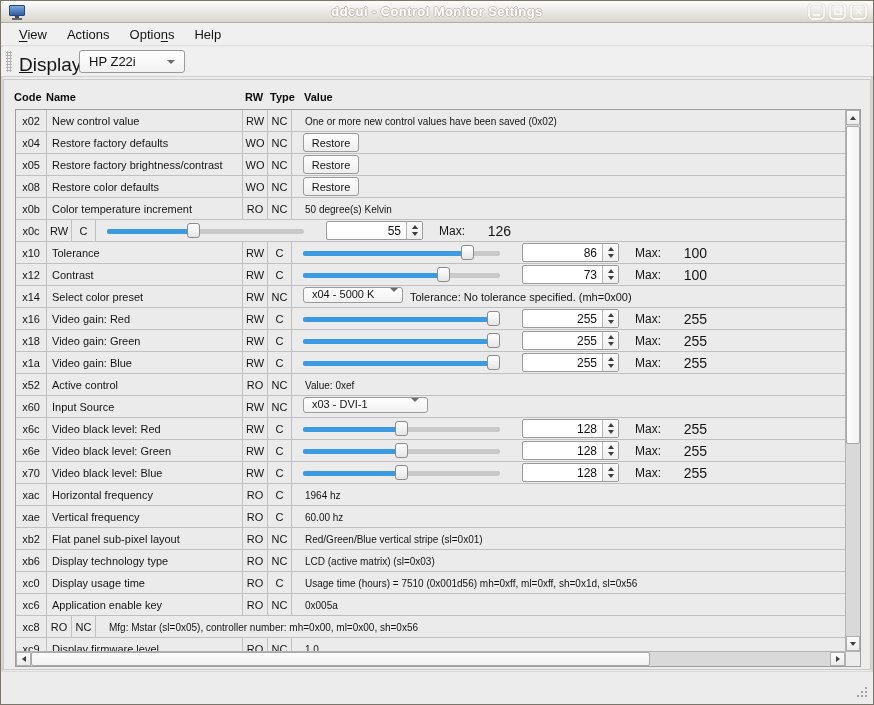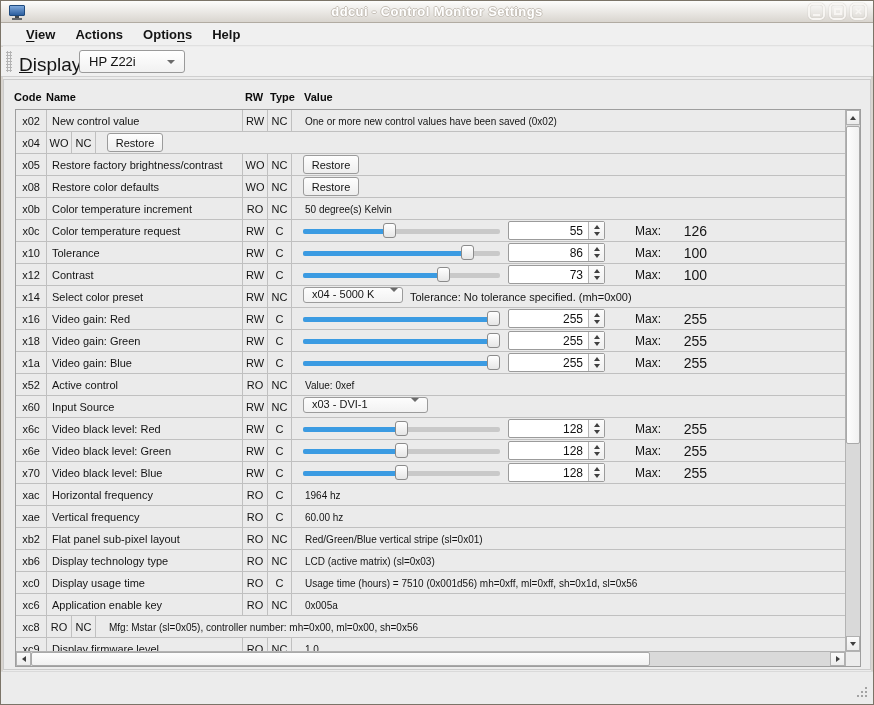--- a/index.html
+++ b/index.html
@@ -22,21 +22,21 @@
     text-shadow:-1px 0 0 #c6c0b8,1px 0 0 #c6c0b8,0 -1px 0 #c6c0b8,0 1px 0 #c6c0b8;}
   .winbtns{position:absolute;right:6px;top:2px;display:flex;gap:4px;}
   .winbtn{width:17px;height:17px;border:2px solid #f7f5f2;border-radius:5px;
     box-shadow:0 0 1px #a49e96, inset 0 0 1px #a49e96;
     display:flex;align-items:center;justify-content:center;color:#f7f5f2;background:transparent;}
   .glyph-min{width:7px;height:2px;background:#f7f5f2;margin-top:7px;}
   .glyph-max{width:8px;height:7px;border:2px solid #f7f5f2;}
   .glyph-close{font-size:10px;font-weight:bold;line-height:1;}
   
   .menubar{position:absolute;left:1px;top:23px;right:1px;height:23px;background:#f0f0f0;
-    border-bottom:1px solid #e0e0e0;display:flex;align-items:center;padding-left:15px;font-weight:bold;}
+    border-bottom:1px solid #e0e0e0;display:flex;align-items:center;padding-left:8px;}
   .menu-item{padding:3px 10px;font-size:13px;color:#141414;}
   .menu-item u{text-underline-offset:2px;}
   
   .toolbar{position:absolute;left:1px;top:47px;right:1px;height:30px;background:#f0f0f0;
     border-bottom:1px solid #cfcfcf;}
   .tb-handle{position:absolute;left:5px;top:4px;width:6px;height:21px;
     background-image:radial-gradient(#b4b4b4 1px,transparent 1.3px);background-size:3px 3px;}
   .tb-label{position:absolute;left:18px;top:7px;font-size:19px;color:#141414;}
   .tb-combo{position:absolute;left:78px;top:3px;width:106px;height:23px;
     background:linear-gradient(#ffffff,#f1f1f1);border:1px solid #9a9a9a;border-radius:3px;
@@ -64,21 +64,21 @@
   .qbtn{position:absolute;left:11px;top:1px;width:56px;height:19px;border:1px solid #9b9b9b;border-radius:3px;
     background:linear-gradient(#fefefe,#eeeeee);font-size:11px;color:#141414;
     display:flex;align-items:center;justify-content:center;font-family:"Liberation Sans",sans-serif;}
   
   .slider{position:absolute;left:11px;top:0;width:197px;height:22px;}
   .sl-track{position:absolute;left:0;top:9px;width:197px;height:5px;background:#c9c9c9;border-radius:2px;}
   .sl-fill{position:absolute;left:0;top:9px;height:5px;border-radius:2px;}
   .sl-handle{position:absolute;top:3px;width:13px;height:15px;border:1px solid #8b8b8b;border-radius:3px;
     background:linear-gradient(#ffffff,#e6e6e6);}
   
-  .spin{position:absolute;left:216px;top:1px;width:97px;height:19px;border:1px solid #9b9b9b;border-radius:2px;
+  .spin{position:absolute;left:230px;top:1px;width:97px;height:19px;border:1px solid #9b9b9b;border-radius:2px;
     background:#ffffff;}
   .spin-num{position:absolute;right:21px;top:0;height:17px;display:flex;align-items:center;font-size:12px;color:#111;}
   .spin-btns{position:absolute;right:0;top:0;width:16px;height:17px;border-left:1px solid #b5b5b5;
     display:flex;flex-direction:column;align-items:center;justify-content:center;gap:3px;background:linear-gradient(#fcfcfc,#f0f0f0);}
   .tri-up{width:0;height:0;border-left:3px solid transparent;border-right:3px solid transparent;border-bottom:4px solid #3f3f3f;}
   .tri-down{width:0;height:0;border-left:3px solid transparent;border-right:3px solid transparent;border-top:4px solid #3f3f3f;}
   .max-label{position:absolute;left:343px;top:0;height:22px;display:flex;align-items:center;font-size:12px;}
   .max-value{position:absolute;left:371px;top:0;width:44px;height:22px;display:flex;align-items:center;justify-content:flex-end;font-size:14px;}
   
   .fcombo{position:absolute;left:11px;top:1px;height:16px;border:1px solid #9b9b9b;border-radius:3px;
@@ -158,20 +158,21 @@
           <div class="cell c-code">x02</div>
           <div class="cell c-name">New control value</div>
           <div class="cell c-rw">RW</div>
           <div class="cell c-type">NC</div>
           <div class="cell c-value">
             <span class="vtext">One or more new control values have been saved (0x02)</span>
           </div>
         </div>
         <div class="trow">
           <div class="cell c-code">x04</div>
+          <div class="cell c-name">Restore factory defaults</div>
           <div class="cell c-rw">WO</div>
           <div class="cell c-type">NC</div>
           <div class="cell c-value">
             <div class="qbtn">Restore</div>
           </div>
         </div>
         <div class="trow">
           <div class="cell c-code">x05</div>
           <div class="cell c-name">Restore factory brightness/contrast</div>
           <div class="cell c-rw">WO</div>
@@ -193,21 +194,20 @@
           <div class="cell c-code">x0b</div>
           <div class="cell c-name">Color temperature increment</div>
           <div class="cell c-rw">RO</div>
           <div class="cell c-type">NC</div>
           <div class="cell c-value">
             <span class="vtext">50 degree(s) Kelvin</span>
           </div>
         </div>
         <div class="trow">
           <div class="cell c-code">x0c</div>
-          <div class="cell c-name">Color temperature request</div>
           <div class="cell c-rw">RW</div>
           <div class="cell c-type">C</div>
           <div class="cell c-value">
             <div class="slider">
               <div class="sl-track"></div>
               <div class="sl-fill" style="background: rgb(59, 155, 226); width: 86px;"></div>
               <div class="sl-handle" style="left: 80px;"></div>
             </div>
             <div class="spin">
               <span class="spin-num">55</span>

